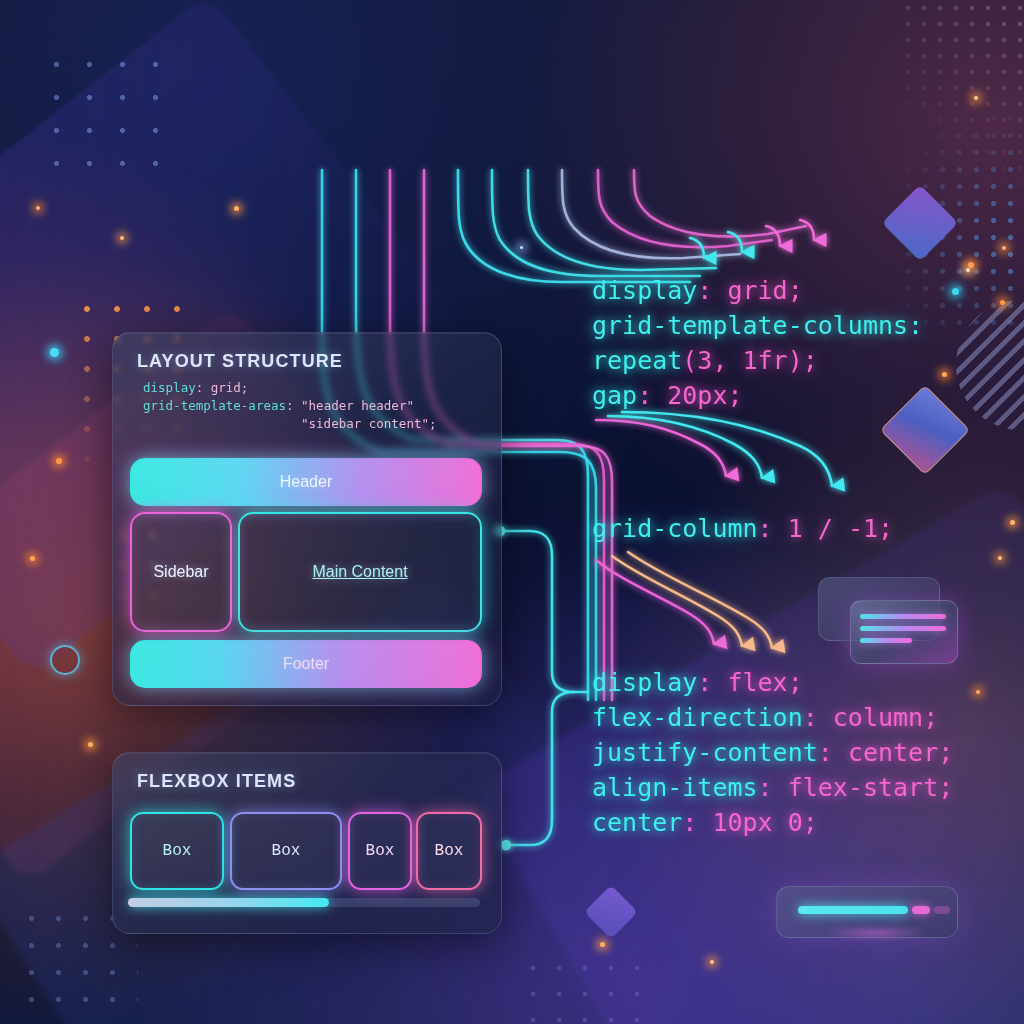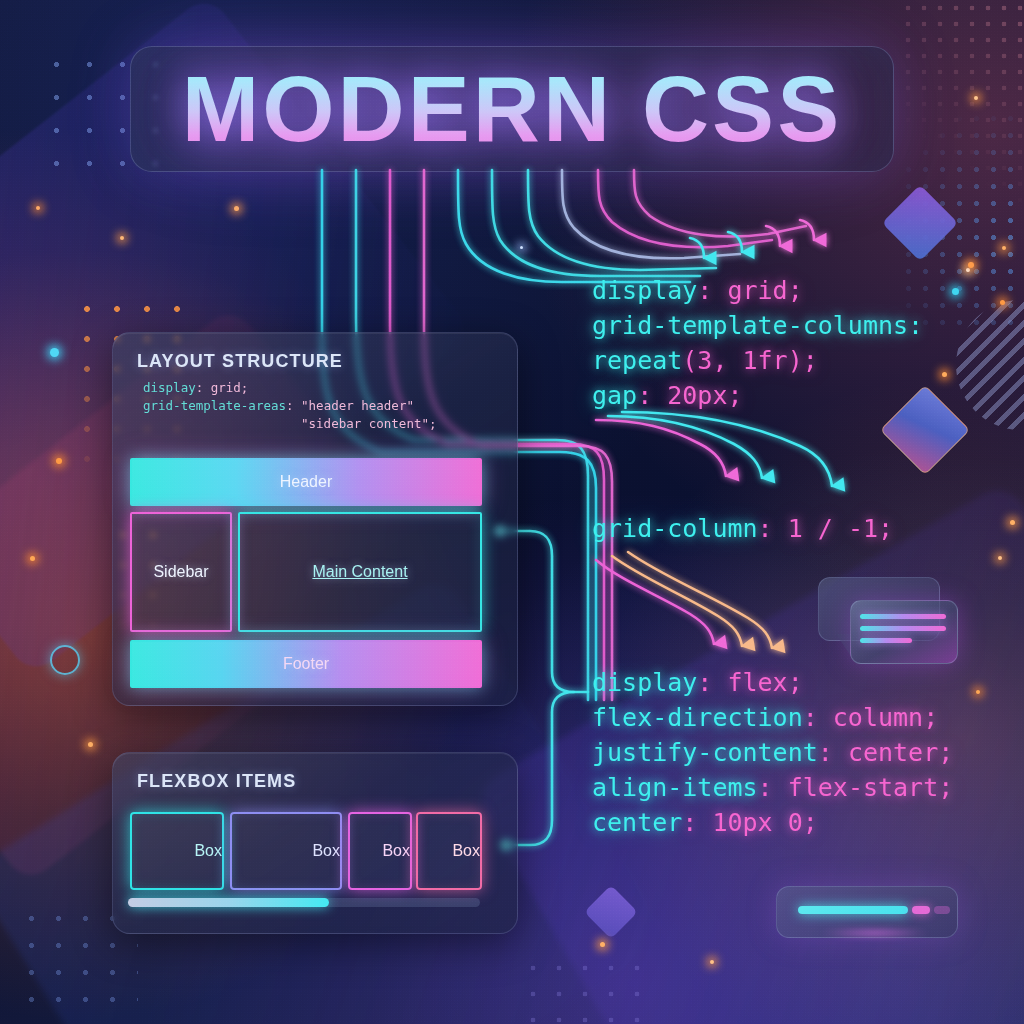--- a/index.html
+++ b/index.html
@@ -133,39 +133,38 @@
   }
   
   #wires{position:absolute;left:0;top:0;width:1024px;height:1024px;pointer-events:none;}
   
   .panel{
     position:absolute;border-radius:18px;
     background:linear-gradient(150deg, rgba(62,68,100,.60) 0%, rgba(38,44,76,.52) 45%, rgba(28,34,62,.58) 100%);
     border:1px solid rgba(150,160,210,.22);
     box-shadow:0 10px 40px rgba(0,0,0,.45), inset 0 1px 0 rgba(255,255,255,.07);
     backdrop-filter:blur(3px);
-    padding-left:16px;
   }
   #layout-panel{left:112px;top:332px;width:388px;height:372px;}
   #flex-panel{left:112px;top:752px;width:388px;height:180px;}
   .panel-title{
     position:absolute;left:24px;top:18px;
     font-size:18px;font-weight:bold;letter-spacing:1.1px;color:#dce6f8;
     text-shadow:0 0 10px rgba(160,190,255,.45);
   }
   .code-small{
     position:absolute;left:24px;top:46px;
     font-family:"DejaVu Sans Mono","Liberation Mono",monospace;
     font-size:12.5px;line-height:18px;white-space:pre;margin-left:6px;
   }
   .prop{color:#63dcd6;}
   .val{color:#f0b9d9;}
   
   .nbox{
-    position:absolute;border-radius:2px;
+    position:absolute;border-radius:15px;
     display:flex;align-items:center;justify-content:center;
     font-size:16px;color:#eef4ff;
     background:rgba(255,255,255,.035);
   }
   .nbox span{text-shadow:0 0 8px rgba(190,220,255,.55);}
   #box-header{
     left:130px;top:458px;width:348px;height:44px;
     border:2px solid transparent;
     background:
       linear-gradient(rgba(255,255,255,.04),rgba(255,255,255,.02)) padding-box,
@@ -187,23 +186,23 @@
     left:130px;top:640px;width:348px;height:44px;
     border:2px solid transparent;
     background:
       linear-gradient(rgba(255,255,255,.04),rgba(255,255,255,.02)) padding-box,
       linear-gradient(90deg,#37e8e0 0%,#54d4f0 26%,#b58bef 60%,#f06ad6 100%) border-box;
     box-shadow:0 0 16px rgba(90,220,235,.50), 0 0 26px rgba(230,110,215,.35);
   }
   #box-footer span{color:#f4d8f4;text-align:center;}
   
   .fbox{
-    position:absolute;top:812px;height:74px;border-radius:4px;
-    display:flex;align-items:center;justify-content:flex-end;
-    font-size:16px;background:rgba(255,255,255,.035);
+    position:absolute;top:812px;height:74px;border-radius:13px;
+    display:flex;align-items:center;justify-content:center;
+    font-size:16px;background:rgba(255,255,255,.035);font-family:Liberation Mono, monospace;
   }
   #fbox-0{left:130px;width:90px;border:2px solid #2fe3e6;color:#b7f5f6;
     box-shadow:0 0 15px rgba(47,227,230,.75), inset 0 0 12px rgba(47,227,230,.15);}
   #fbox-1{left:230px;width:108px;border:2px solid #8e8ef2;color:#dfe3ff;
     box-shadow:0 0 15px rgba(142,142,242,.70), inset 0 0 12px rgba(142,142,242,.15);}
   #fbox-2{left:348px;width:60px;border:2px solid #e564e2;color:#f8d6f8;
     box-shadow:0 0 15px rgba(229,100,226,.75), inset 0 0 12px rgba(229,100,226,.15);}
   #fbox-3{left:416px;width:62px;border:2px solid #f26ba6;color:#ffdbe8;
     box-shadow:0 0 15px rgba(242,107,166,.70), inset 0 0 12px rgba(242,107,166,.15);}
   #flex-progress-track{
@@ -314,23 +313,20 @@
   <div class="glowdot gd" style="left:974px;top:96px;width:4px;height:4px;background:#ffc78f;color:#ff9a44;"></div>
   <div class="glowdot gd" style="left:1000px;top:300px;width:5px;height:5px;background:#ff9a44;color:#ff8a33;"></div>
   <div class="glowdot gd" style="left:1002px;top:246px;width:4px;height:4px;background:#ffb066;color:#ff9a44;"></div>
   <div class="glowdot gd" style="left:1010px;top:520px;width:5px;height:5px;background:#ffb066;color:#ff9a44;"></div>
   <div class="glowdot gd" style="left:998px;top:556px;width:4px;height:4px;background:#ffc187;color:#ff9a44;"></div>
   <div class="glowdot gd" style="left:976px;top:690px;width:4px;height:4px;background:#ffa855;color:#ff8a33;"></div>
   <div class="glowdot gd" style="left:600px;top:942px;width:5px;height:5px;background:#ffb066;color:#ff9a44;"></div>
   <div class="glowdot gd" style="left:710px;top:960px;width:4px;height:4px;background:#ffc187;color:#ff9a44;"></div>
   <div class="glowdot gd" style="left:520px;top:246px;width:3px;height:3px;background:#cfe2ff;color:#9ac0ff;"></div>
 
-  <div id="title-bar">
-    <div id="title-text">MODERN CSS</div>
-  </div>
 
   <svg id="wires" viewBox="0 0 1024 1024" xmlns="http://www.w3.org/2000/svg">
     <defs>
       <filter id="neonC" x="-60%" y="-60%" width="220%" height="220%">
         <feGaussianBlur stdDeviation="3.2" result="b"></feGaussianBlur>
         <feMerge>
             <feMergeNode in="b"></feMergeNode>
             <feMergeNode in="SourceGraphic"></feMergeNode>
           </feMerge>
       </filter>

